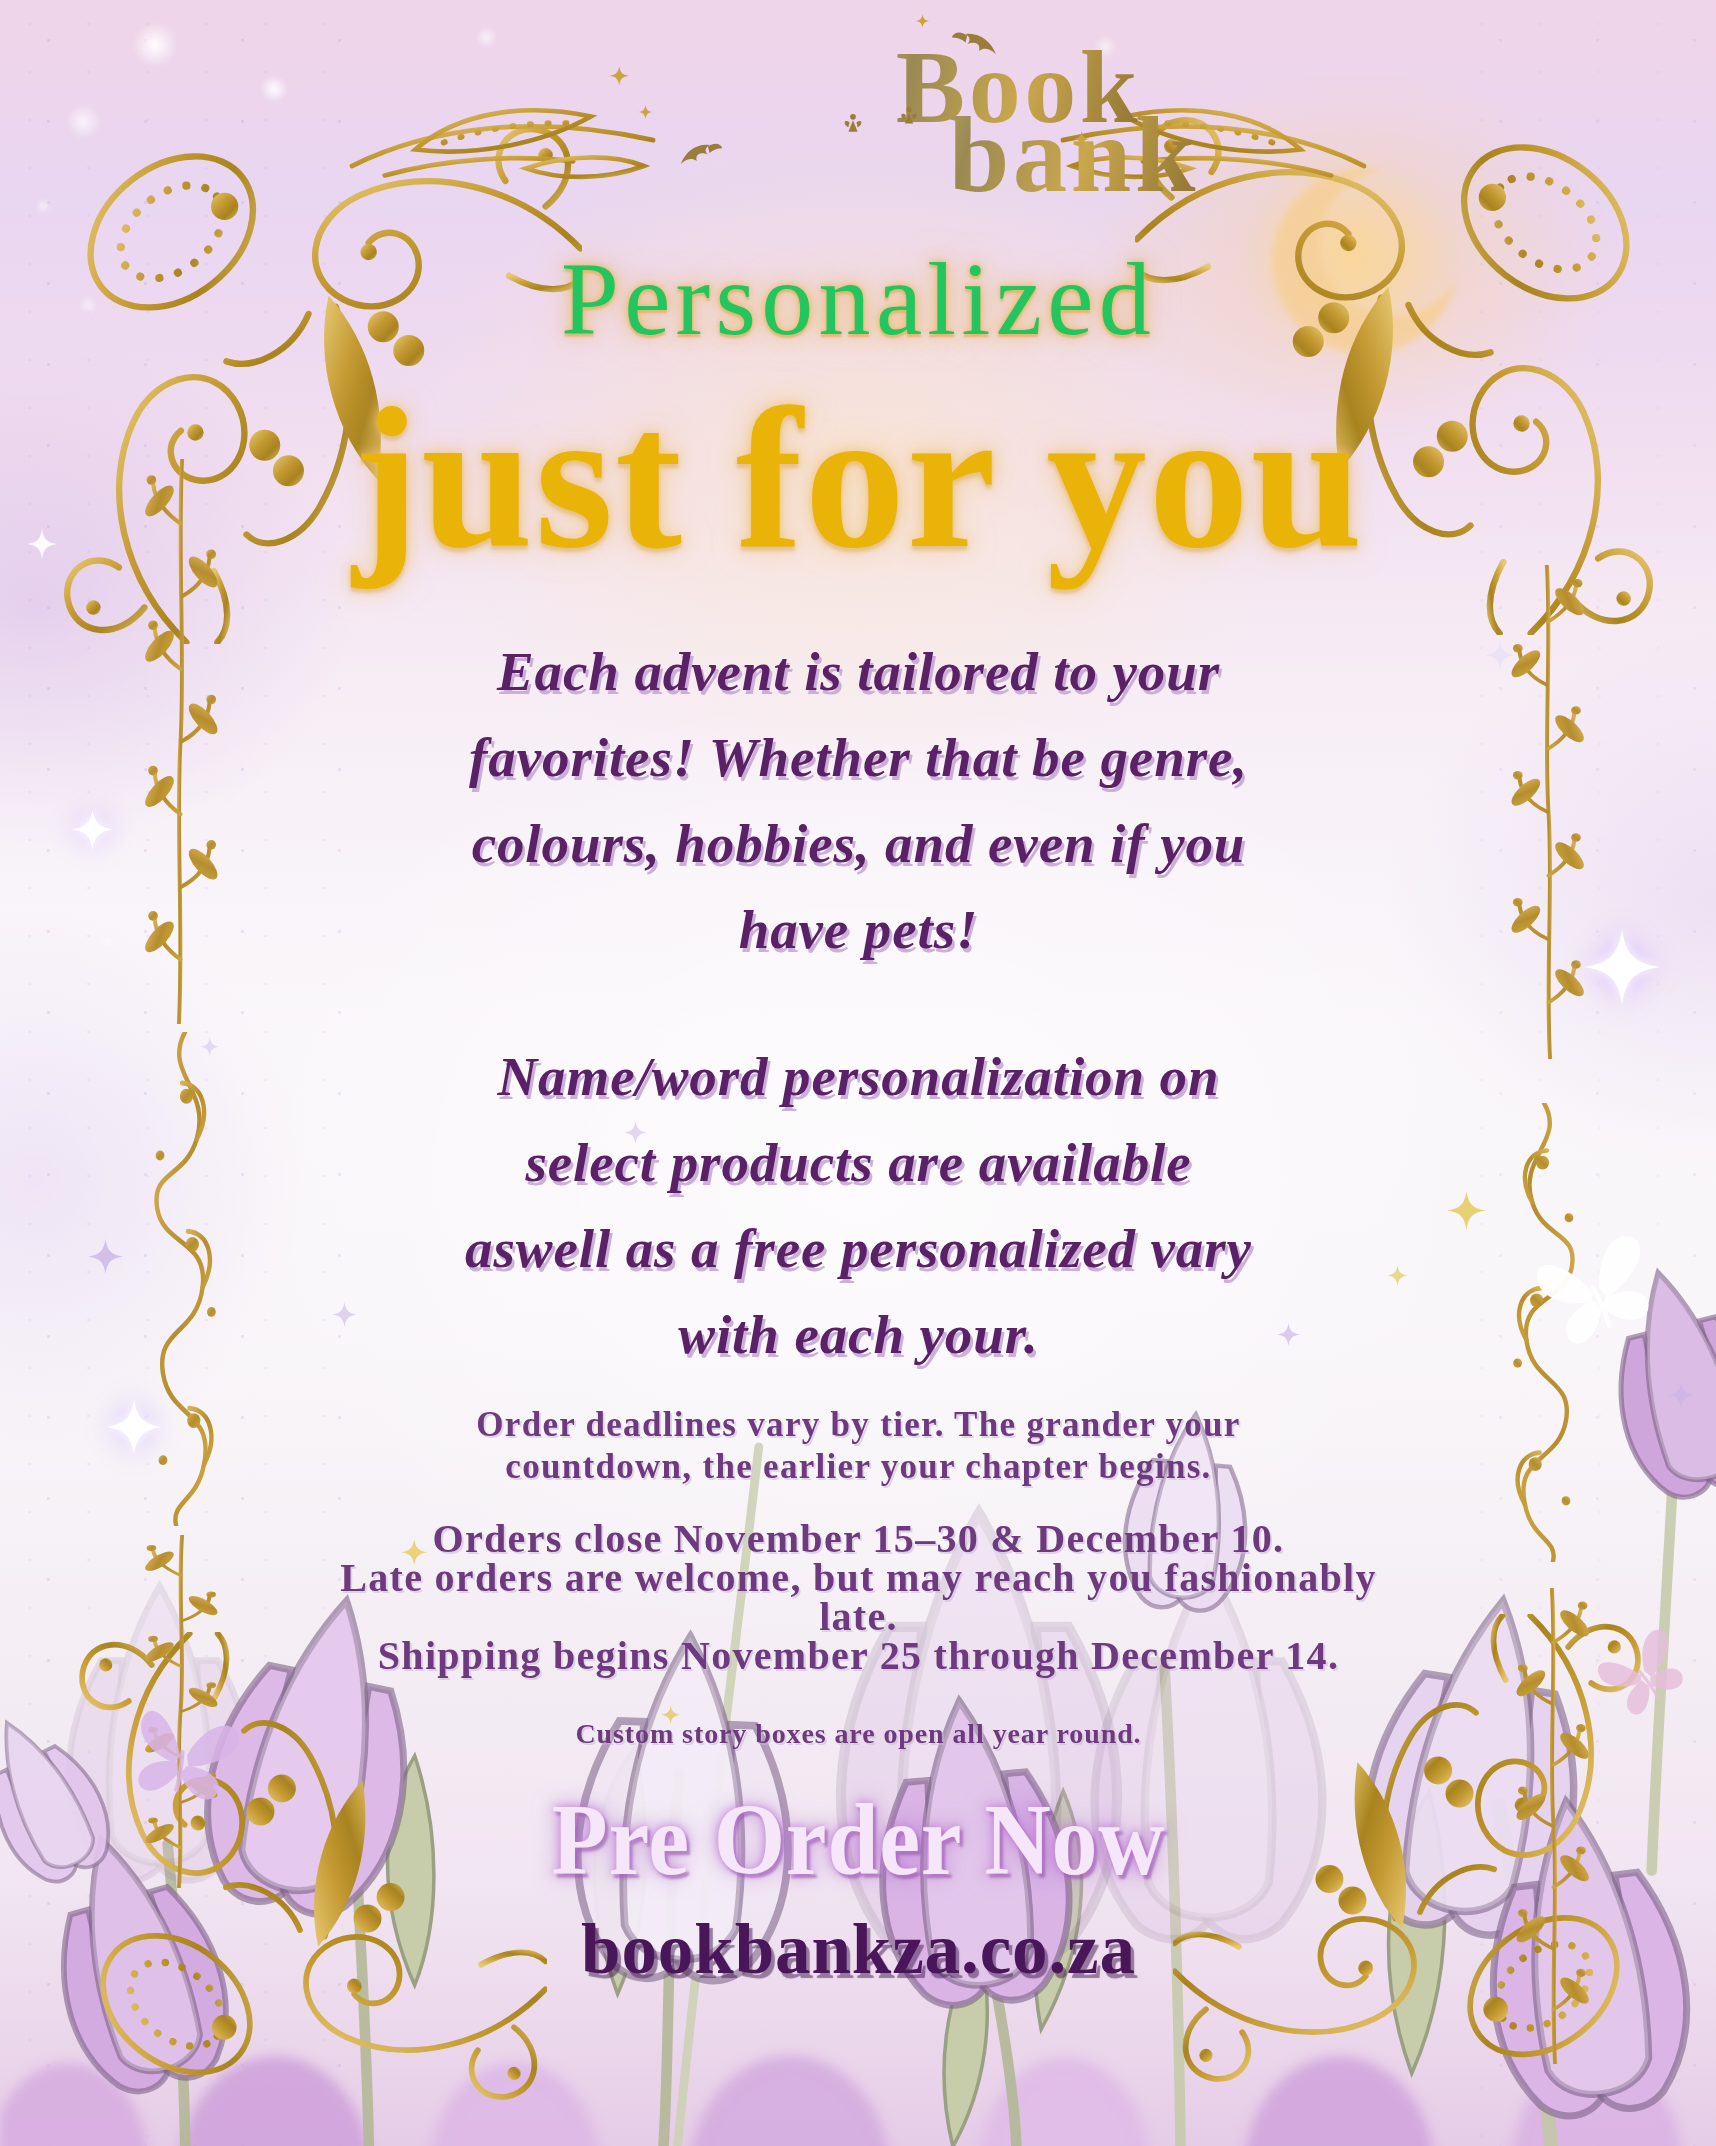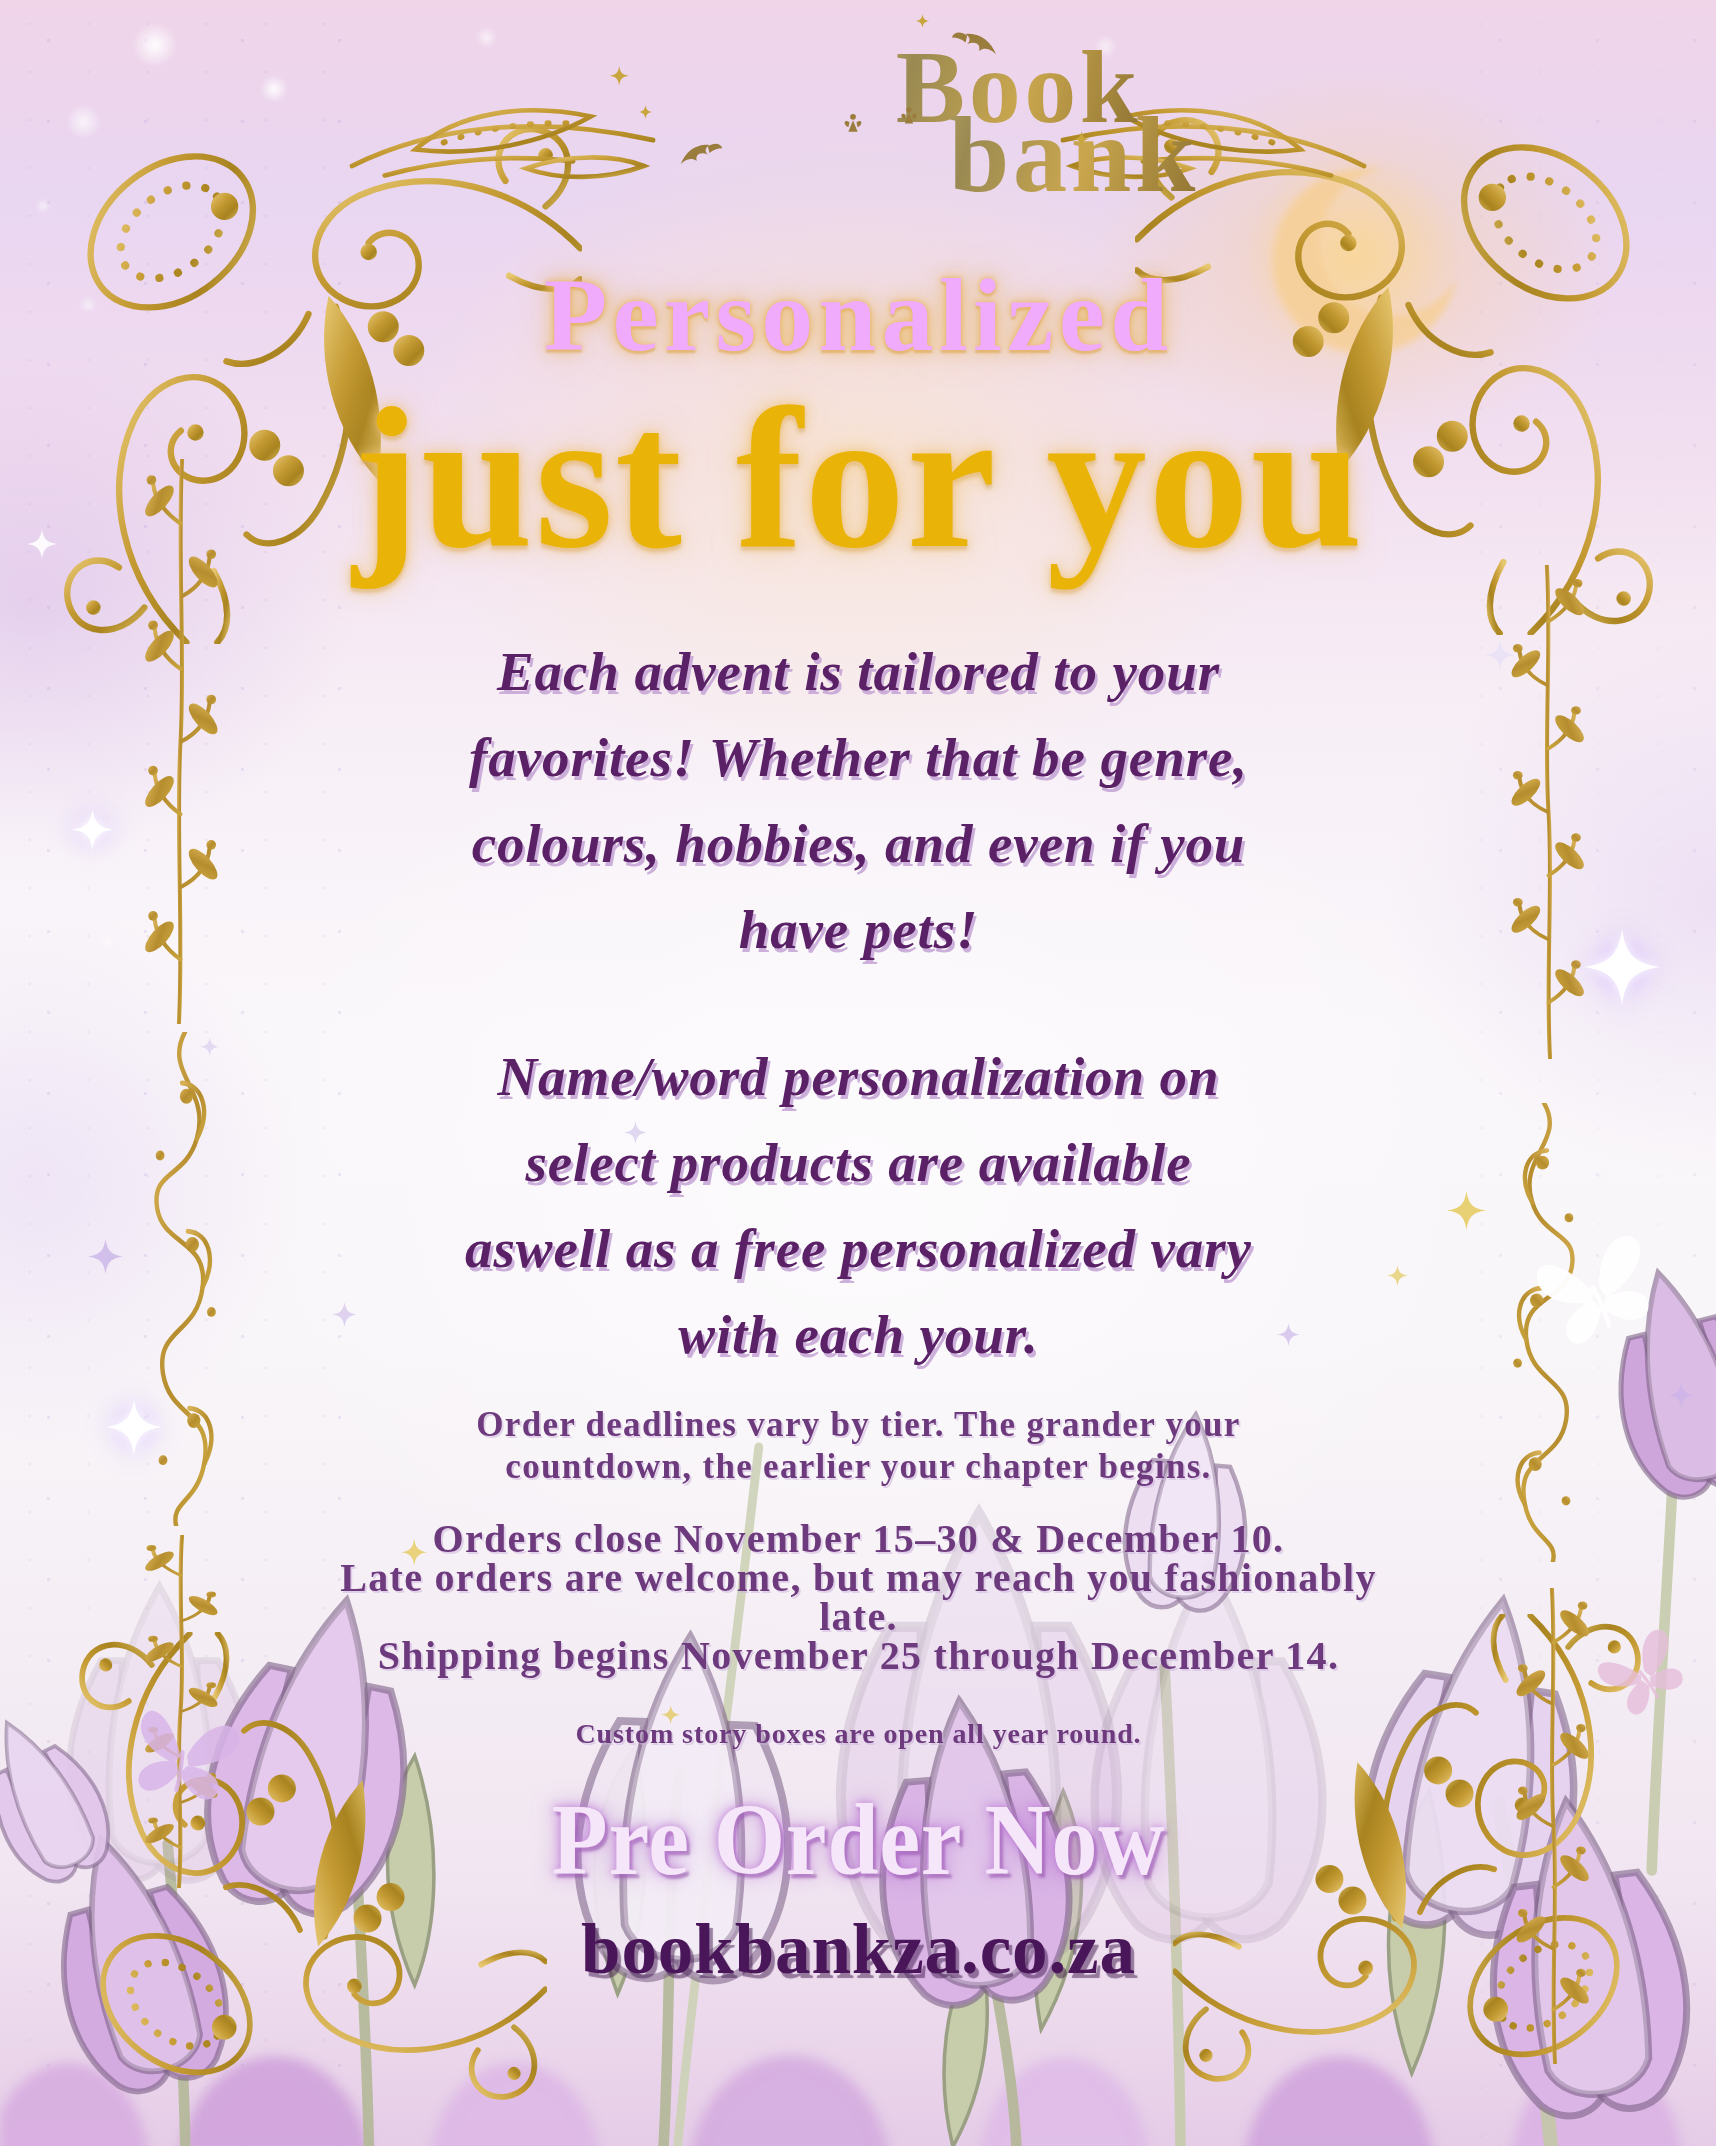--- a/index.html
+++ b/index.html
@@ -55,21 +55,21 @@
   .logo-word{
     font-weight:700;line-height:1;letter-spacing:3.5px;
     background:linear-gradient(105deg,#8f7a45 0%,#c3a456 22%,#e2c477 40%,#9a8a52 58%,#caa74e 78%,#8f7433 100%);
     -webkit-background-clip:text;background-clip:text;color:transparent;
     text-shadow:0 1.8px 2.6px rgba(140,100,40,.0);
   }
   .logo-line1{font-size:104px;}
   .logo-line2{font-size:109px;margin-top:-39px;transform:translateX(58px);}
   .logo .mini{position:absolute;color:#9a7c3c;}
   .eyebrow{
-    top:263px;font-size:104px;font-weight:700;letter-spacing:5.3px;color:#f0abfc;line-height:1;
+    top:247px;font-size:104px;font-weight:400;letter-spacing:5.3px;color:#22c55e;line-height:1;
     text-shadow:0 0 5.3px rgba(233,182,95,.95),0 0 16px rgba(233,182,95,.8),0 0 32px rgba(236,190,110,.55),0 2.6px 1.8px rgba(210,160,80,.55);
   }
   .title{
     top:378px;font-size:201px;font-weight:700;letter-spacing:1.8px;color:#eab308;line-height:1;
     text-shadow:0 0 10.6px rgba(240,196,120,.85),0 0 30px rgba(240,196,120,.55),0 3.5px 3.5px rgba(205,158,90,.5);
   }
   .body-copy{font-style:italic;font-weight:700;font-size:55px;line-height:86px;letter-spacing:0.9px;color:#5a2166;
     text-shadow:2.6px 3.5px 0 rgba(199,166,214,.9);}
   .intro{top:629px;}
   .perso{top:1034px;}

